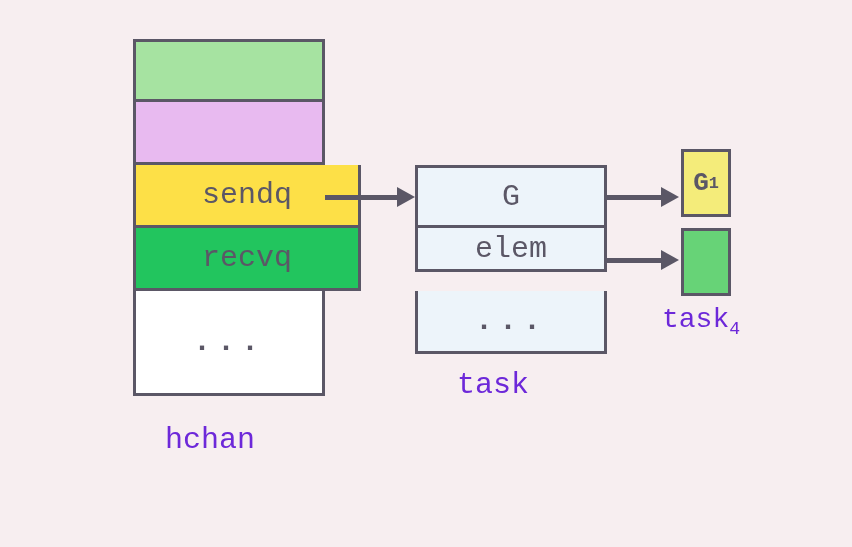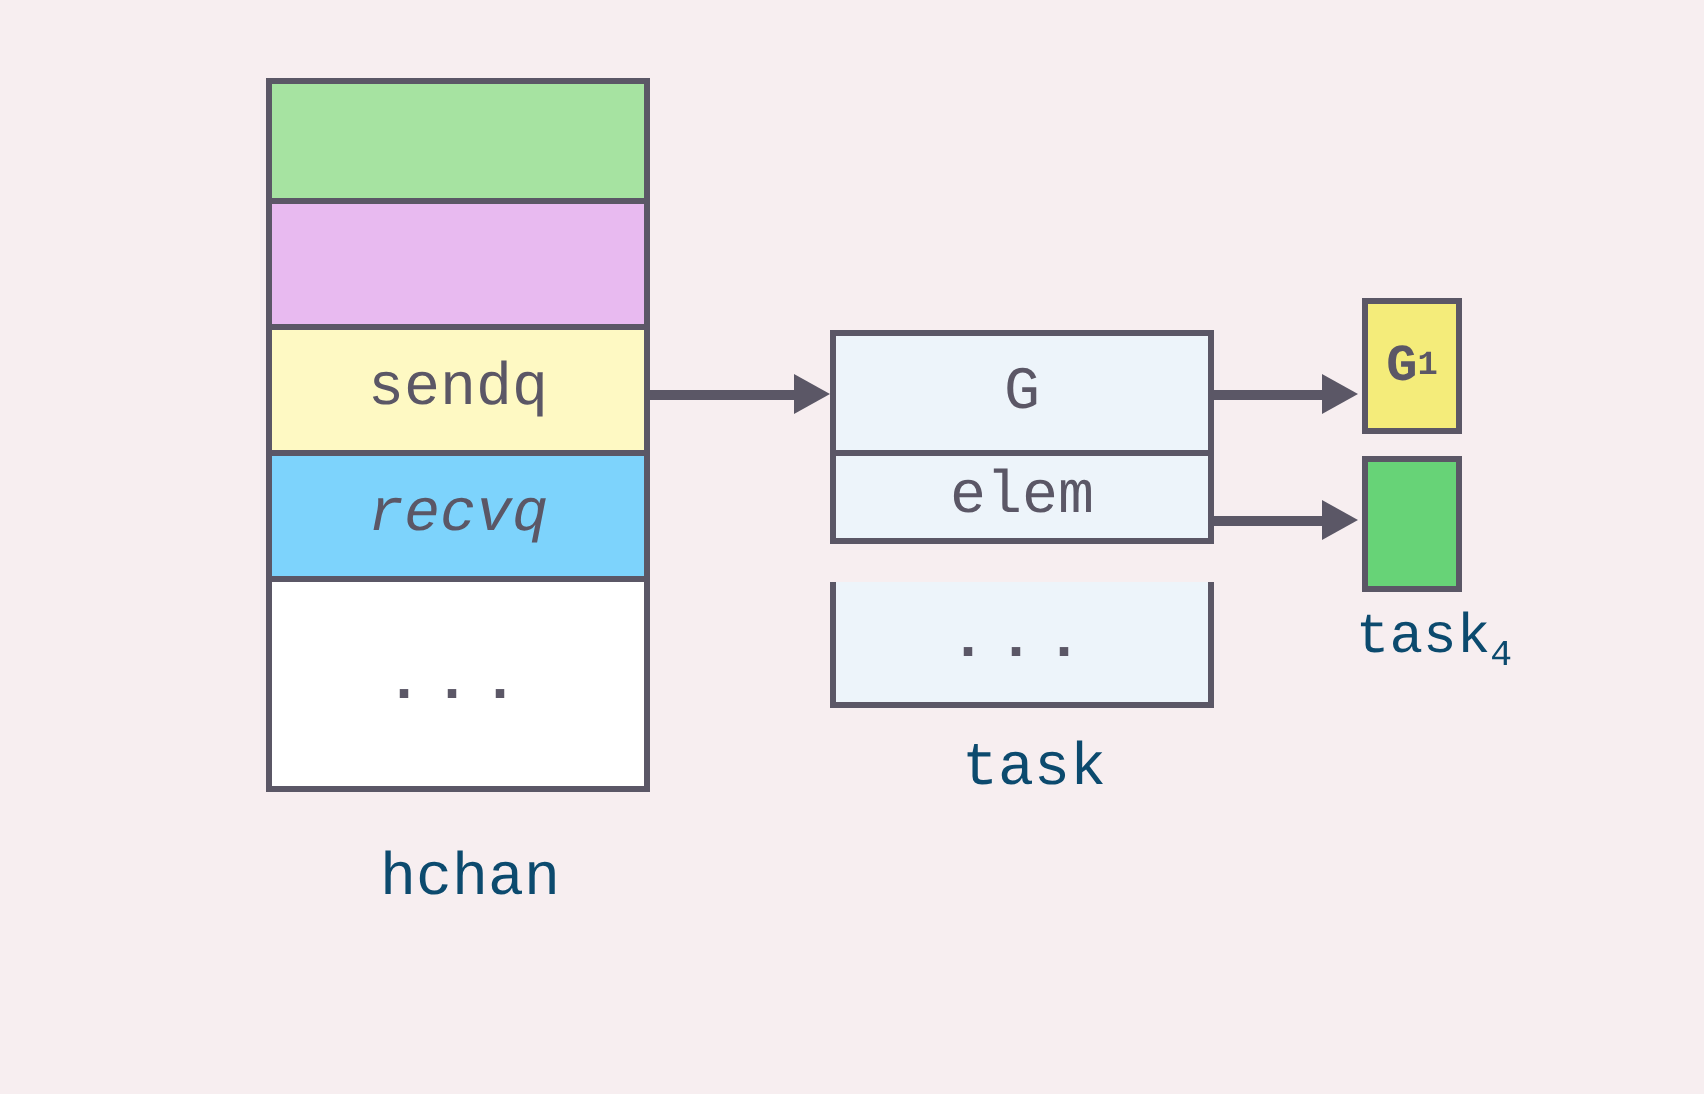--- a/index.html
+++ b/index.html
@@ -16,41 +16,41 @@
     border: 3px solid #5b5766;
     display: flex;
     align-items: center;
     justify-content: center;
     font-size: 30px;
     color: #5b5766;
   }
   .label {
     position: absolute;
     font-size: 30px;
-    color: #0c4a6e;
-    text-align: center;
+    color: #6d28d9;
+    text-align: left;
   }
   .sub { font-size: 0.65em; vertical-align: sub; }
   .arrow-line {
     position: absolute;
     height: 5px;
     background: #5b5766;
   }
   .arrow-head {
     position: absolute;
     width: 0; height: 0;
     border-top: 10px solid transparent;
     border-bottom: 10px solid transparent;
     border-left: 18px solid #5b5766;
   }
   
   .hchan-green  { left:133px; top:39px;  width:192px; height:63px; background:#a6e3a1; }
   .hchan-pink   { left:133px; top:102px; width:192px; height:63px; background:#e8baf0; border-top:none; }
-  .hchan-sendq  { left:133px; top:165px; width:192px; height:63px; background:#fef9c3; border-top:none; }
-  .hchan-recvq  { left:133px; top:228px; width:192px; height:63px; background:#7dd3fc; border-top:none;font-style:italic; }
+  .hchan-sendq  { left:133px; top:165px; width:228px; height:63px; background:#fde047; border-top:none; }
+  .hchan-recvq  { left:133px; top:228px; width:228px; height:63px; background:#22c55e; border-top:none; }
   .hchan-ellip  { left:133px; top:291px; width:192px; height:105px; background:#ffffff; border-top:none; letter-spacing:6px; font-weight:bold; }
   .hchan-label  { left:165px; top:410px; width:140px;margin-top:13px; }
   
   .sudog-g     { left:415px; top:165px; width:192px; height:63px; background:#edf4fa; }
   .sudog-elem  { left:415px; top:228px; width:192px; height:44px; background:#edf4fa; border-top:none;font-family:Liberation Mono, monospace; }
   .sudog-ellip { left:415px; top:291px; width:192px; height:63px; background:#edf4fa; border-top:none; letter-spacing:6px; font-weight:bold; }
   .sudog-label { left:457px; top:368px; width:120px; }
   
   .g1-box   { left:681px; top:149px; width:50px; height:68px; background:#f4ec7a; font-weight:bold; font-size:26px; }
   .elem-box { left:681px; top:228px; width:50px; height:68px; background:#67d377; }

